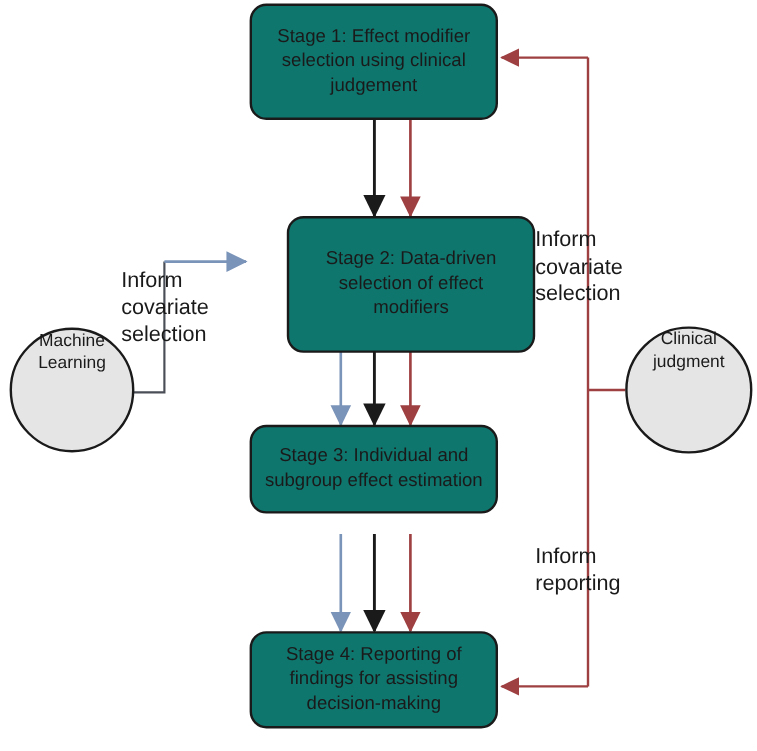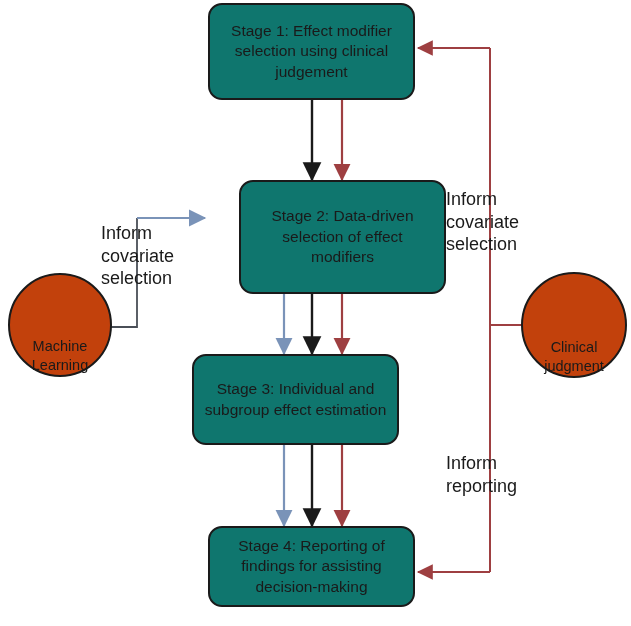--- a/index.html
+++ b/index.html
@@ -38,23 +38,23 @@
     line-height: 1.33;
     color: #1a1a1a;
     padding: 4px 10px;
   }
   .stage-box span { display: block; }
   .node-circle {
     position: absolute;
     box-sizing: border-box;
     border: 2.2px solid #1a1a1a;
     border-radius: 50%;
-    background: #c2410c;
+    background: #e5e5e5;
     display: flex;
-    align-items: flex-end;
+    align-items: flex-start;
     justify-content: center;
     text-align: center;
     font-size: 14.5px;
     line-height: 1.3;
     color: #1a1a1a;
   }
   .edge-label {
     position: absolute;
     font-size: 18px;
     line-height: 1.26;
@@ -104,21 +104,21 @@
   </svg>
 
   <div class="stage-box" style="left:208px; top:3px; width:207px; height:97px;">
     <span>Stage 1: Effect modifier selection using clinical judgement</span>
   </div>
 
   <div class="stage-box" style="left:208px; top:180px; width:207px; height:114px;margin-left:31px;">
     <span>Stage 2: Data-driven selection of effect modifiers</span>
   </div>
 
-  <div class="stage-box" style="left:192px; top:354px; width:207px; height:91px;">
+  <div class="stage-box" style="left:208px; top:354px; width:207px; height:74px;">
     <span>Stage 3: Individual and subgroup effect estimation</span>
   </div>
 
   <div class="stage-box" style="left:208px; top:526px; width:207px; height:81px;">
     <span>Stage 4: Reporting of findings for assisting decision-making</span>
   </div>
 
   <div class="node-circle" style="left:8px; top:273px; width:104px; height:104px;">
     <span>Machine
 Learning</span>

